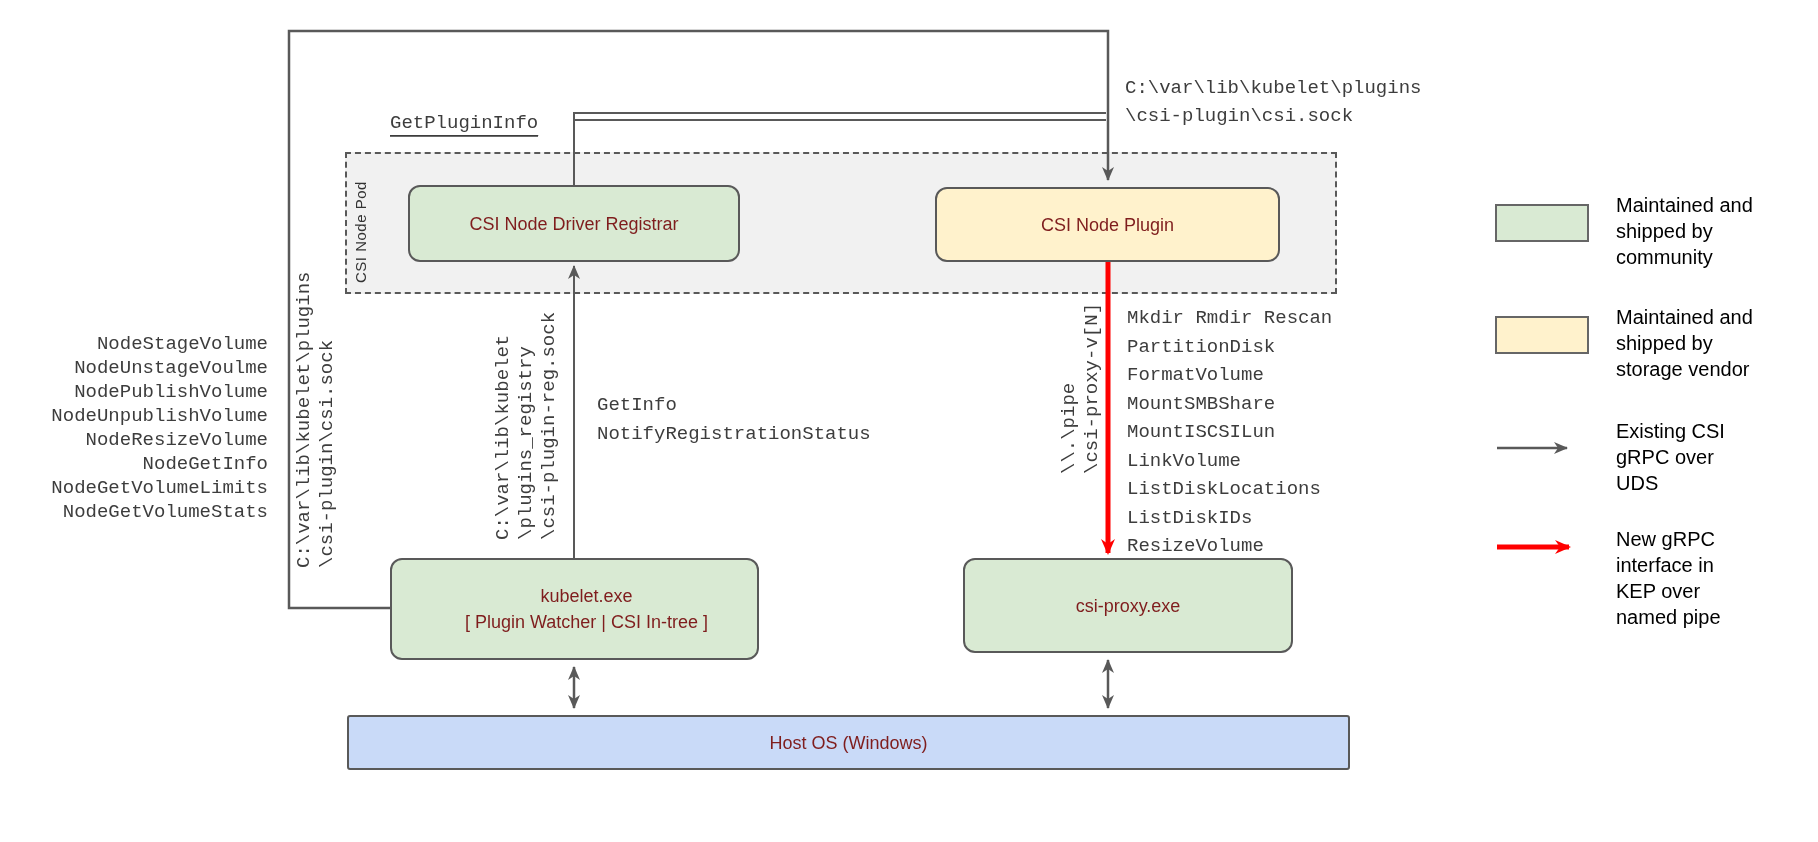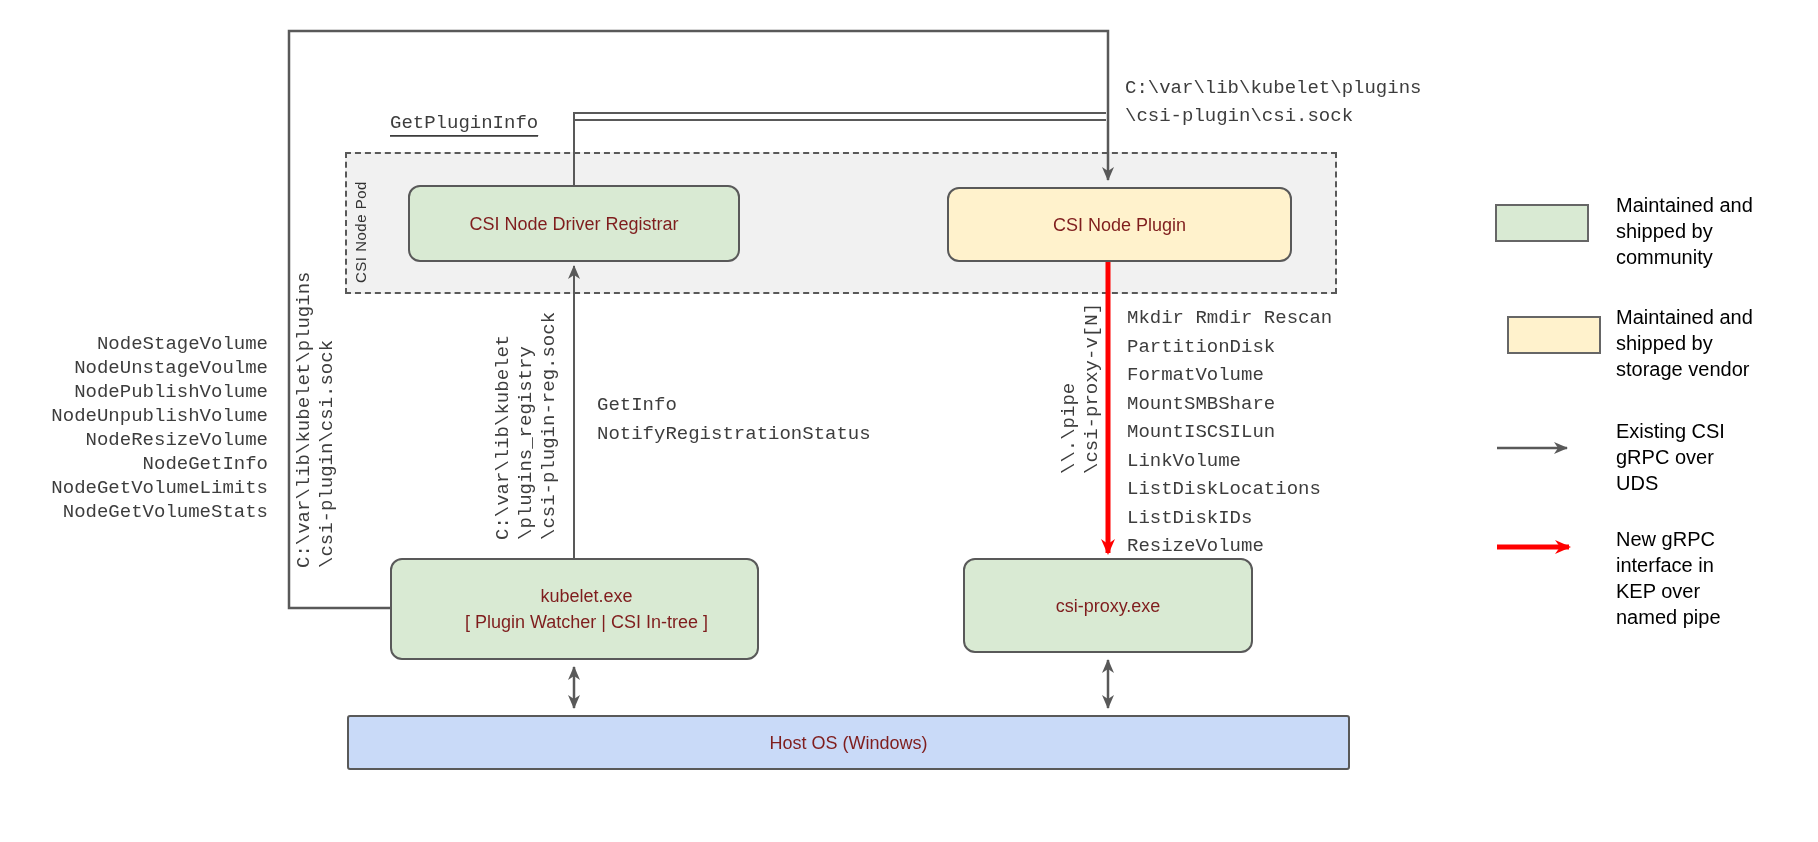--- a/index.html
+++ b/index.html
@@ -17,21 +17,21 @@
   
   .wires{position:absolute;left:0;top:0;z-index:2;}
   
   .node{
     position:absolute;z-index:3;box-sizing:border-box;
     border:2px solid #595959;border-radius:12px;
     display:flex;align-items:center;justify-content:center;text-align:center;
     font-size:18px;color:#7f1d1d;line-height:26px;
   }
   .green{background:#d9ead3;}
-  .yellow{background:#fff2cc;margin-left:12px;}
+  .yellow{background:#fff2cc;}
   .blue{background:#c9daf8;border-radius:3px;}
   
   .rot{
     position:absolute;transform:rotate(-90deg);transform-origin:0 0;
     white-space:pre;z-index:4;
   }
   .pathtext{font-size:19px;line-height:23px;}
   .pod-label{font-size:15px;color:#333;letter-spacing:0.5px;}
   
   .note{position:absolute;z-index:4;font-size:19px;line-height:28px;white-space:pre;}
@@ -94,21 +94,21 @@
 
   <div class="node yellow" style="left:935px;top:187px;width:345px;height:75px;">
     <span>CSI Node Plugin</span>
   </div>
 
   <div class="node green" style="left:390px;top:558px;width:369px;height:102px;padding-left:24px;">
     <span class="pre">kubelet.exe
 [ Plugin Watcher | CSI In-tree ]</span>
   </div>
 
-  <div class="node green" style="left:963px;top:558px;width:290px;height:95px;">
+  <div class="node green" style="left:963px;top:558px;width:330px;height:95px;">
     <span>csi-proxy.exe</span>
   </div>
 
   <div class="node blue" style="left:347px;top:715px;width:1003px;height:55px;">
     <span>Host OS (Windows)</span>
   </div>
 
   <div class="gpi-wrap mono">
     <span class="gpi-under"><span class="gpi-text">GetPluginInfo</span></span>
   </div>

